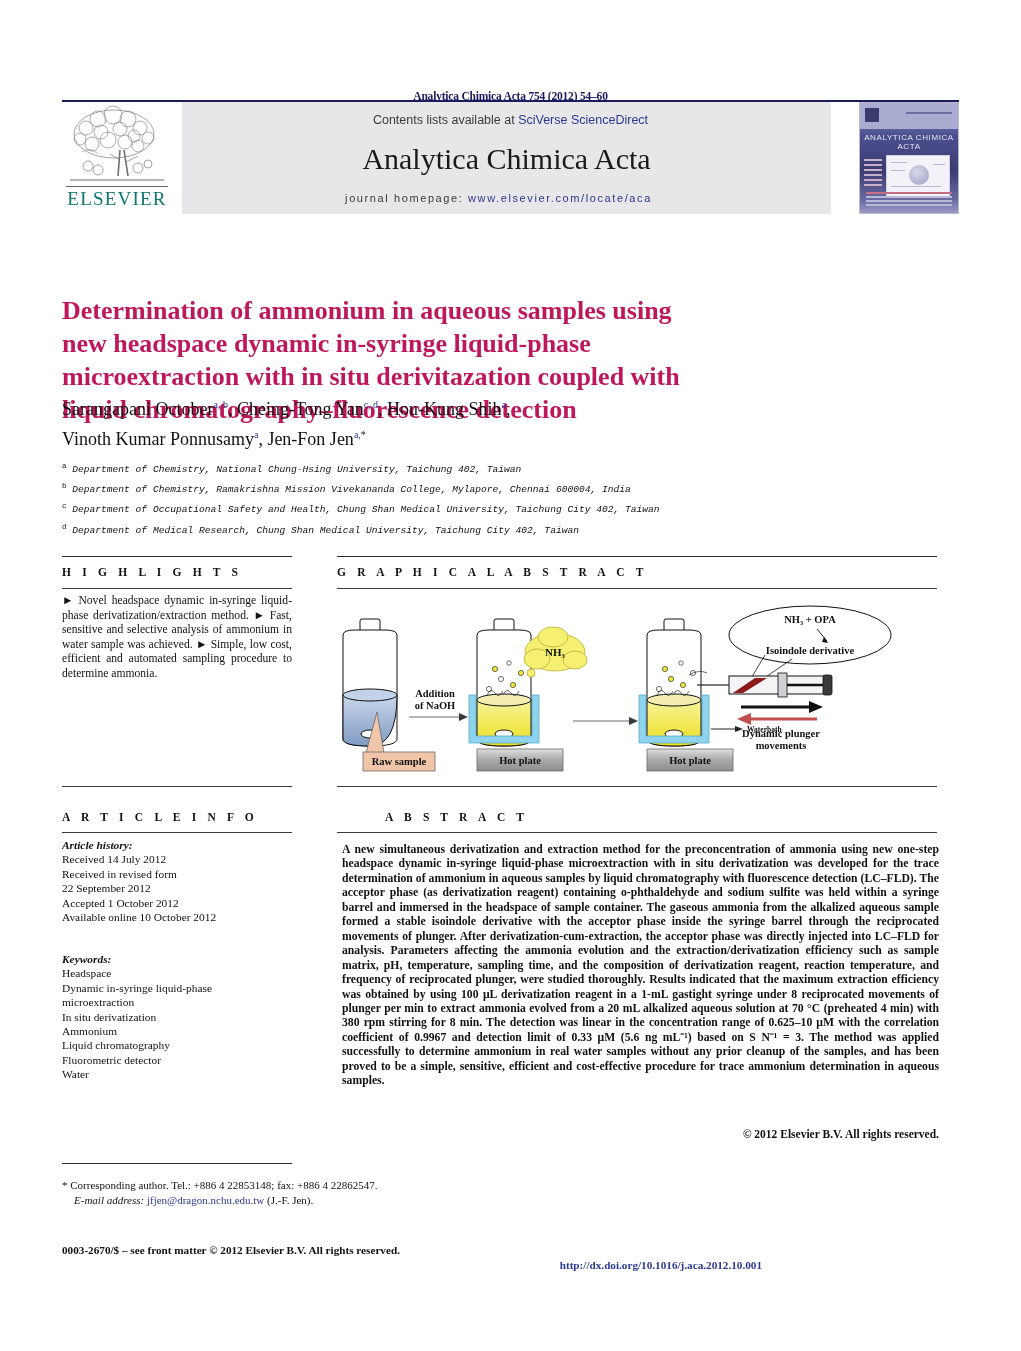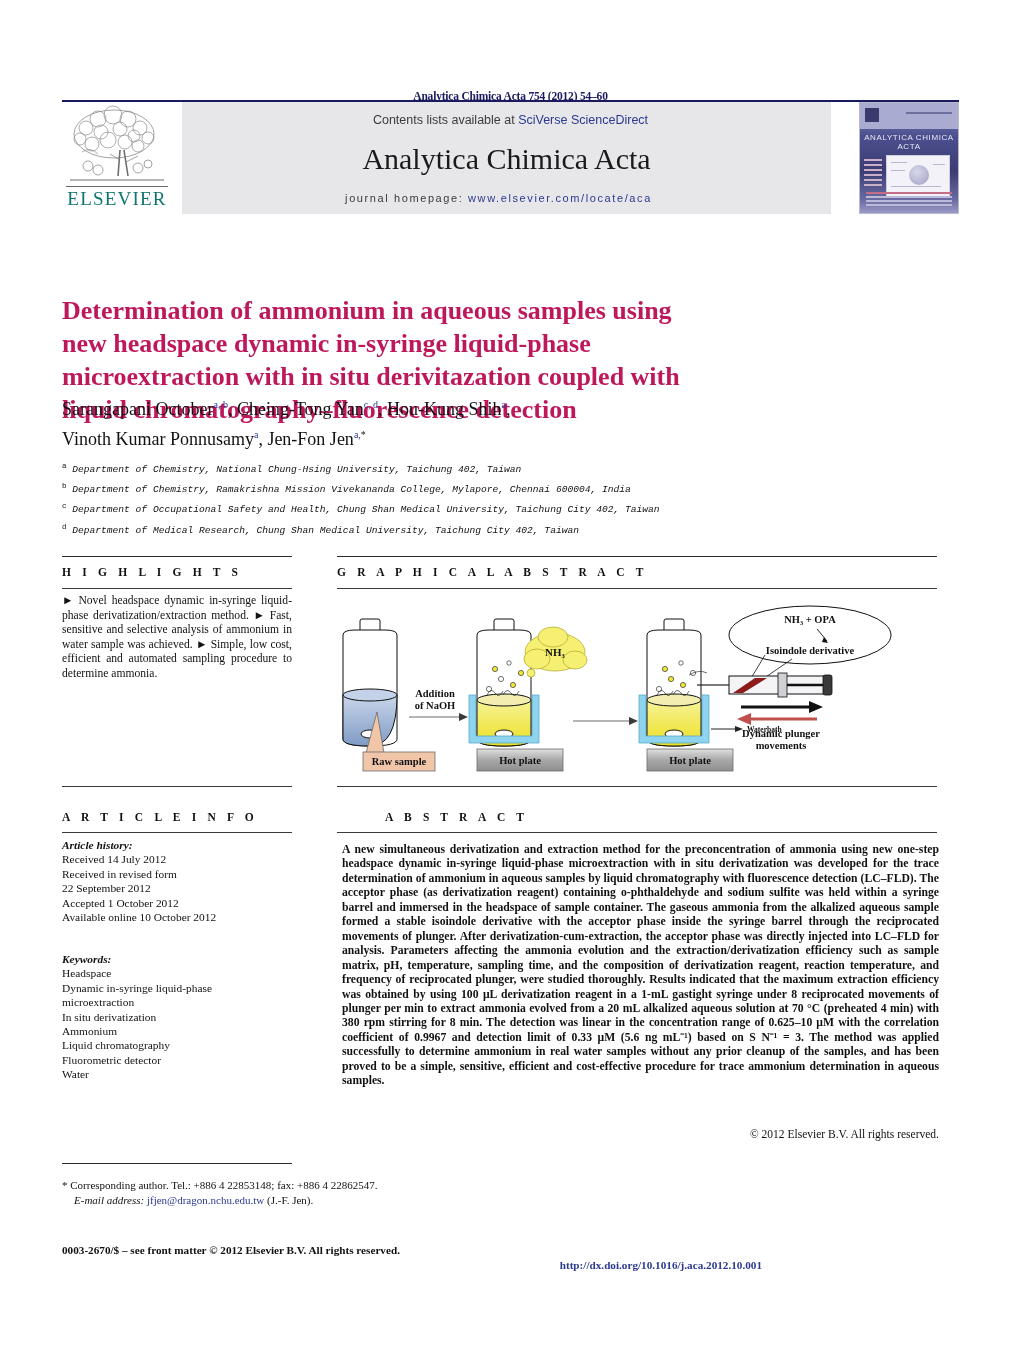--- a/index.html
+++ b/index.html
@@ -282,21 +282,21 @@
     text-align: justify;
     color: #111;
   }
   .abstract-copy {
     position: absolute;
     left: 342px;
     top: 1128px;
     width: 597px;
     text-align: right;
     font-family: "Liberation Serif", serif;
-    font-weight: normal;
+    font-weight: bold;
     font-size: 11.5px;
     color: #111;
   }
 
   
   .foot-rule {
     position: absolute;
     left: 62px; width: 230px;
     top: 1163px;
     border-top: 1px solid #2a2a2a;

